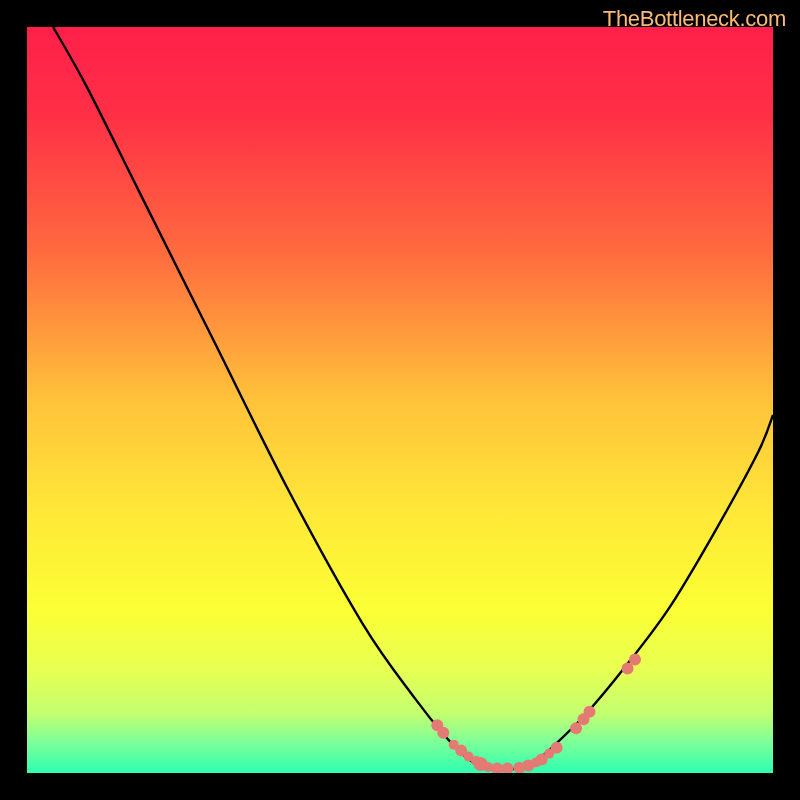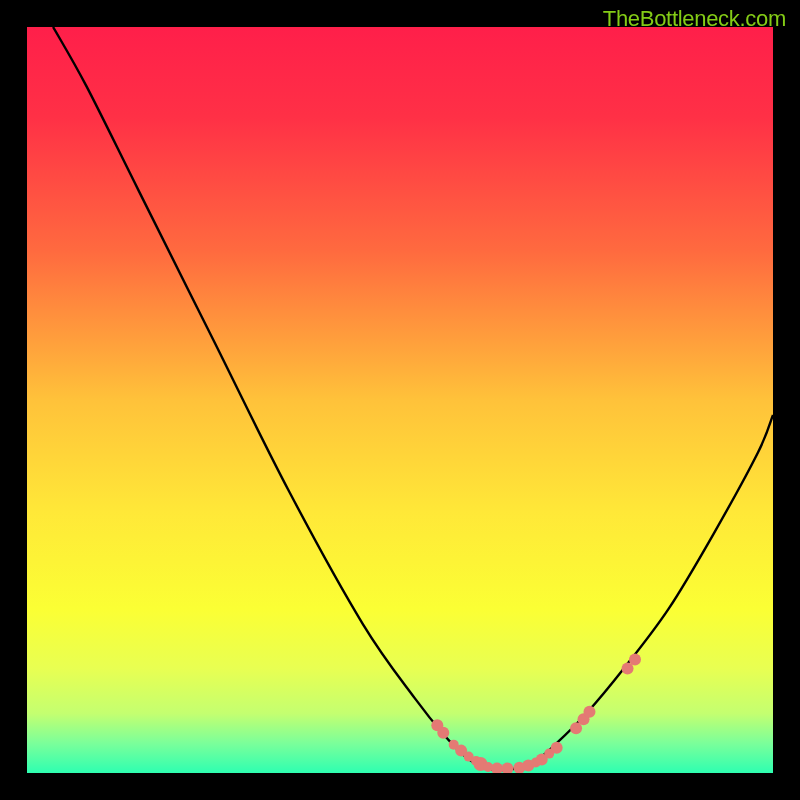--- a/index.html
+++ b/index.html
@@ -9,21 +9,21 @@
     height: 800px;
     background: #000;
     position: relative;
   }
   .watermark {
     position: absolute;
     top: 6px;
     right: 14px;
     font-family: Arial, Helvetica, sans-serif;
     font-size: 22px;
-    color: #84cc16;
+    color: #fdba74;
     letter-spacing: -0.3px;
     z-index: 10;
   }
   .plot {
     position: absolute;
     left: 27px;
     top: 27px;
     width: 746px;
     height: 746px;
   }

